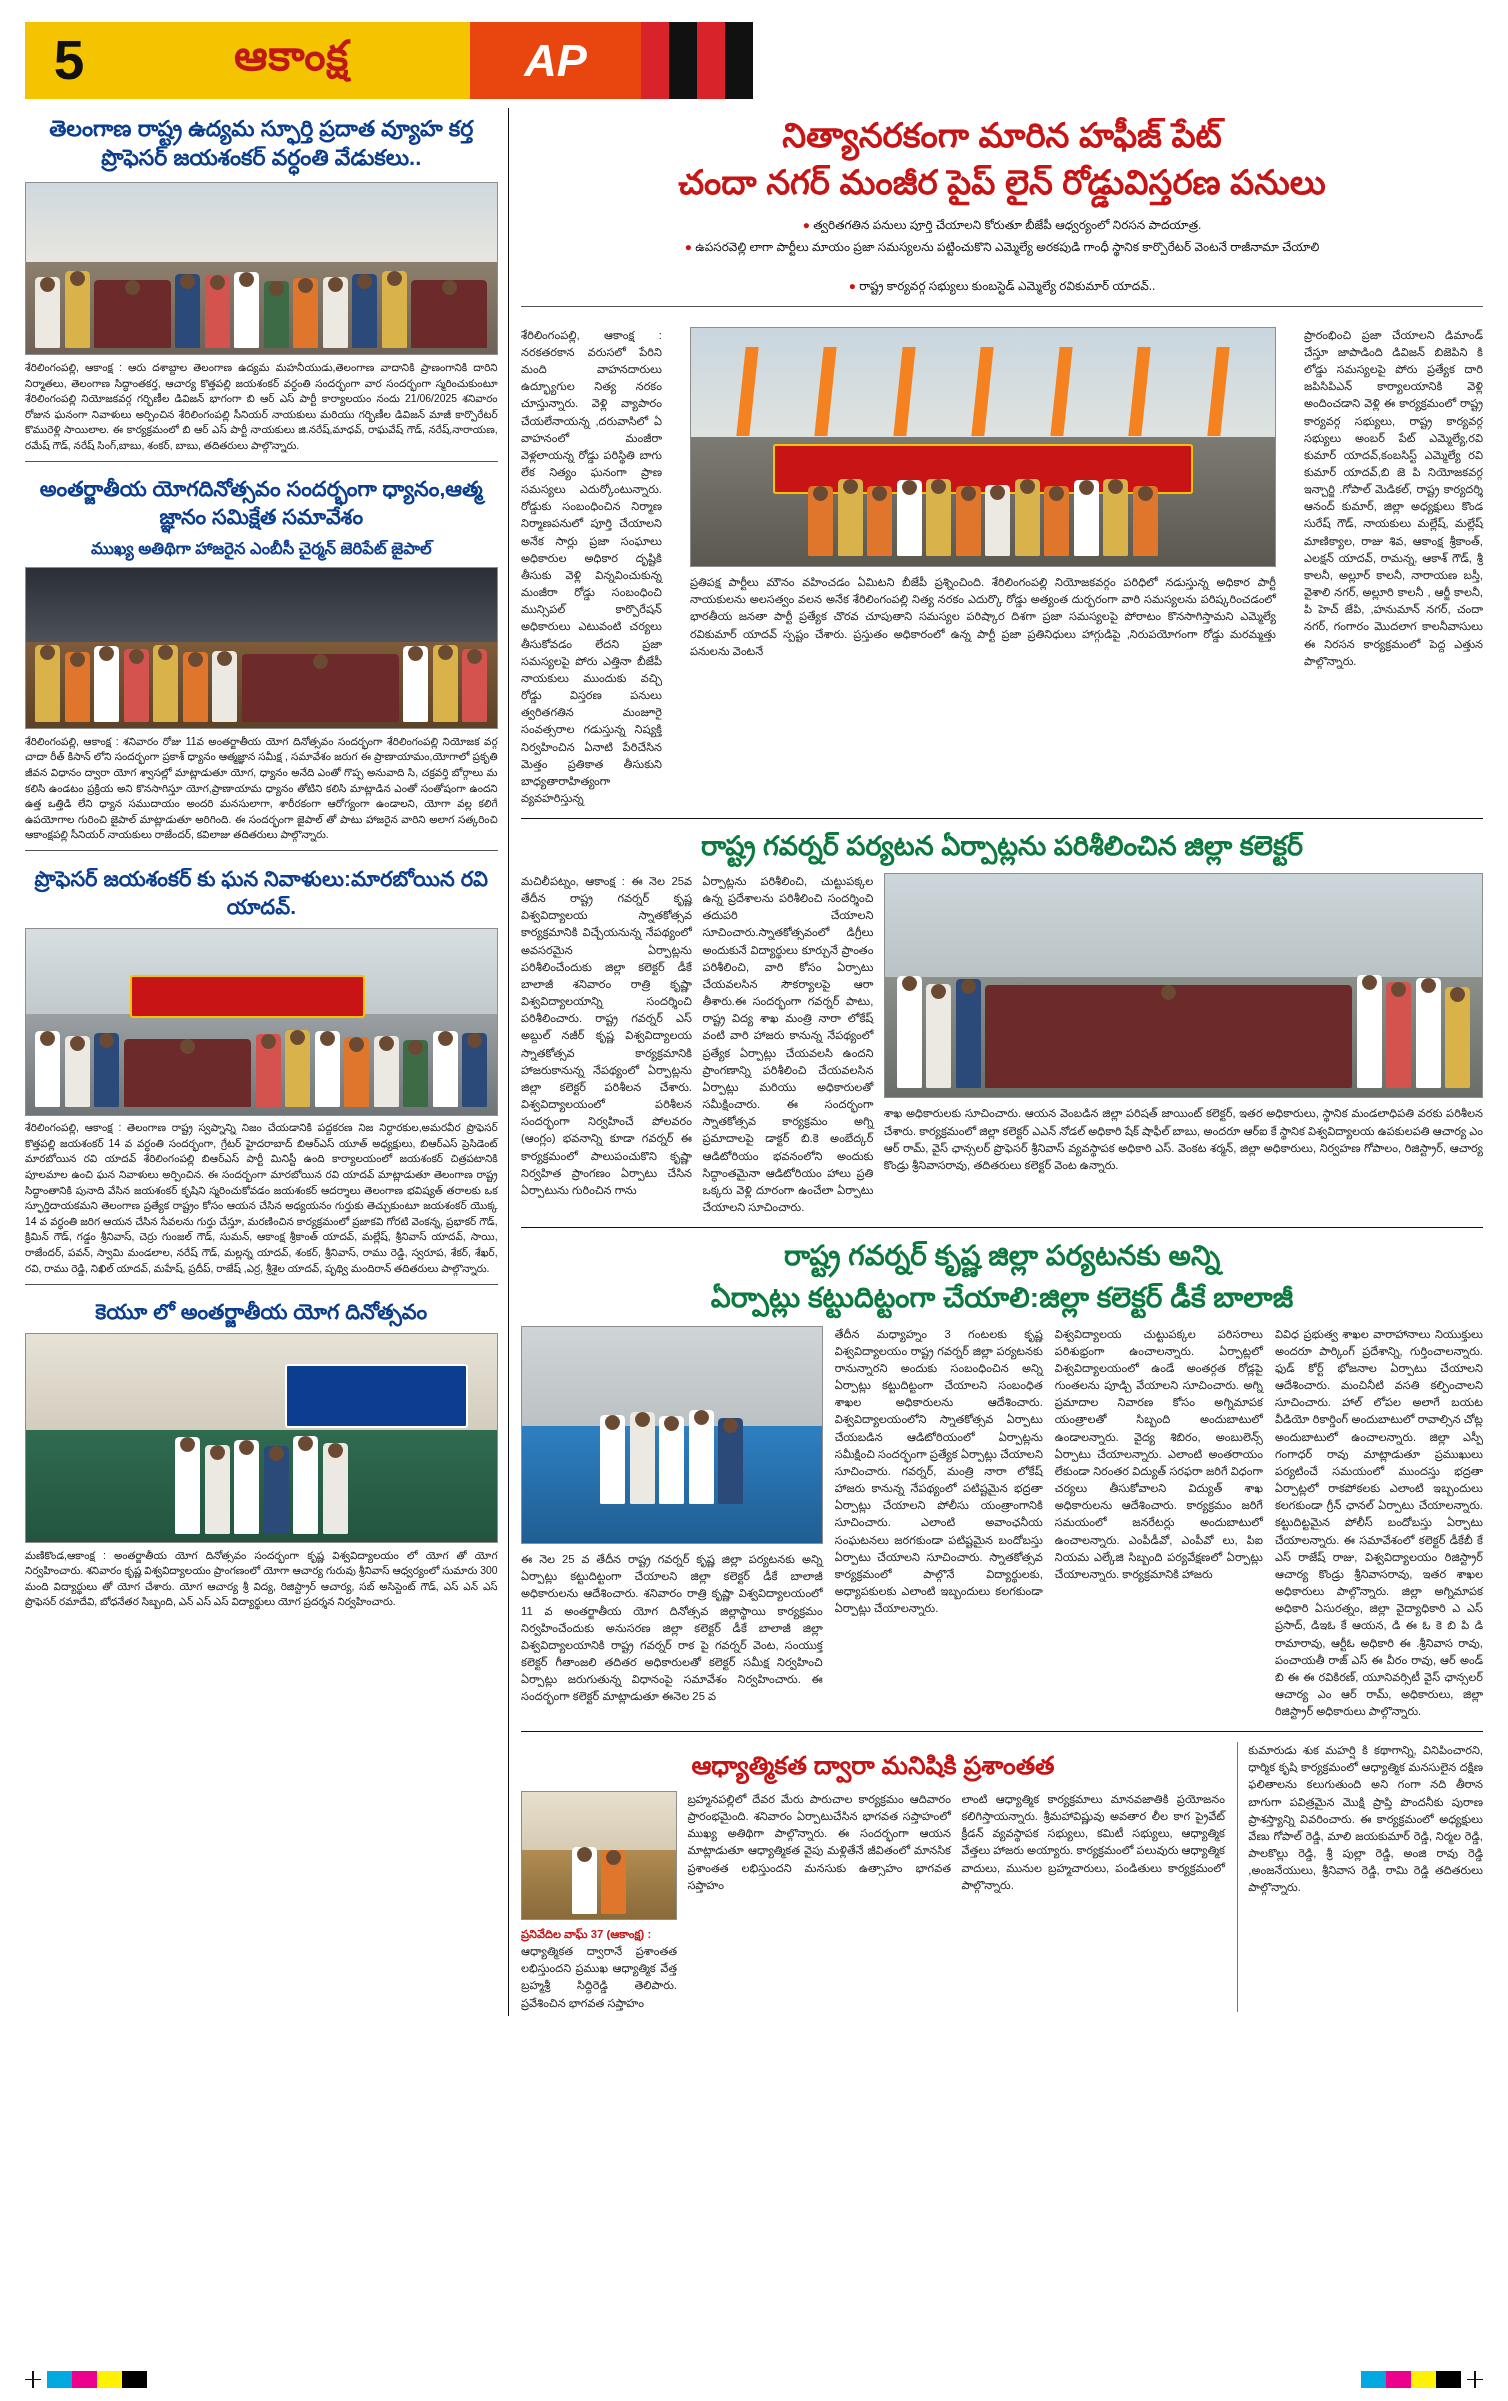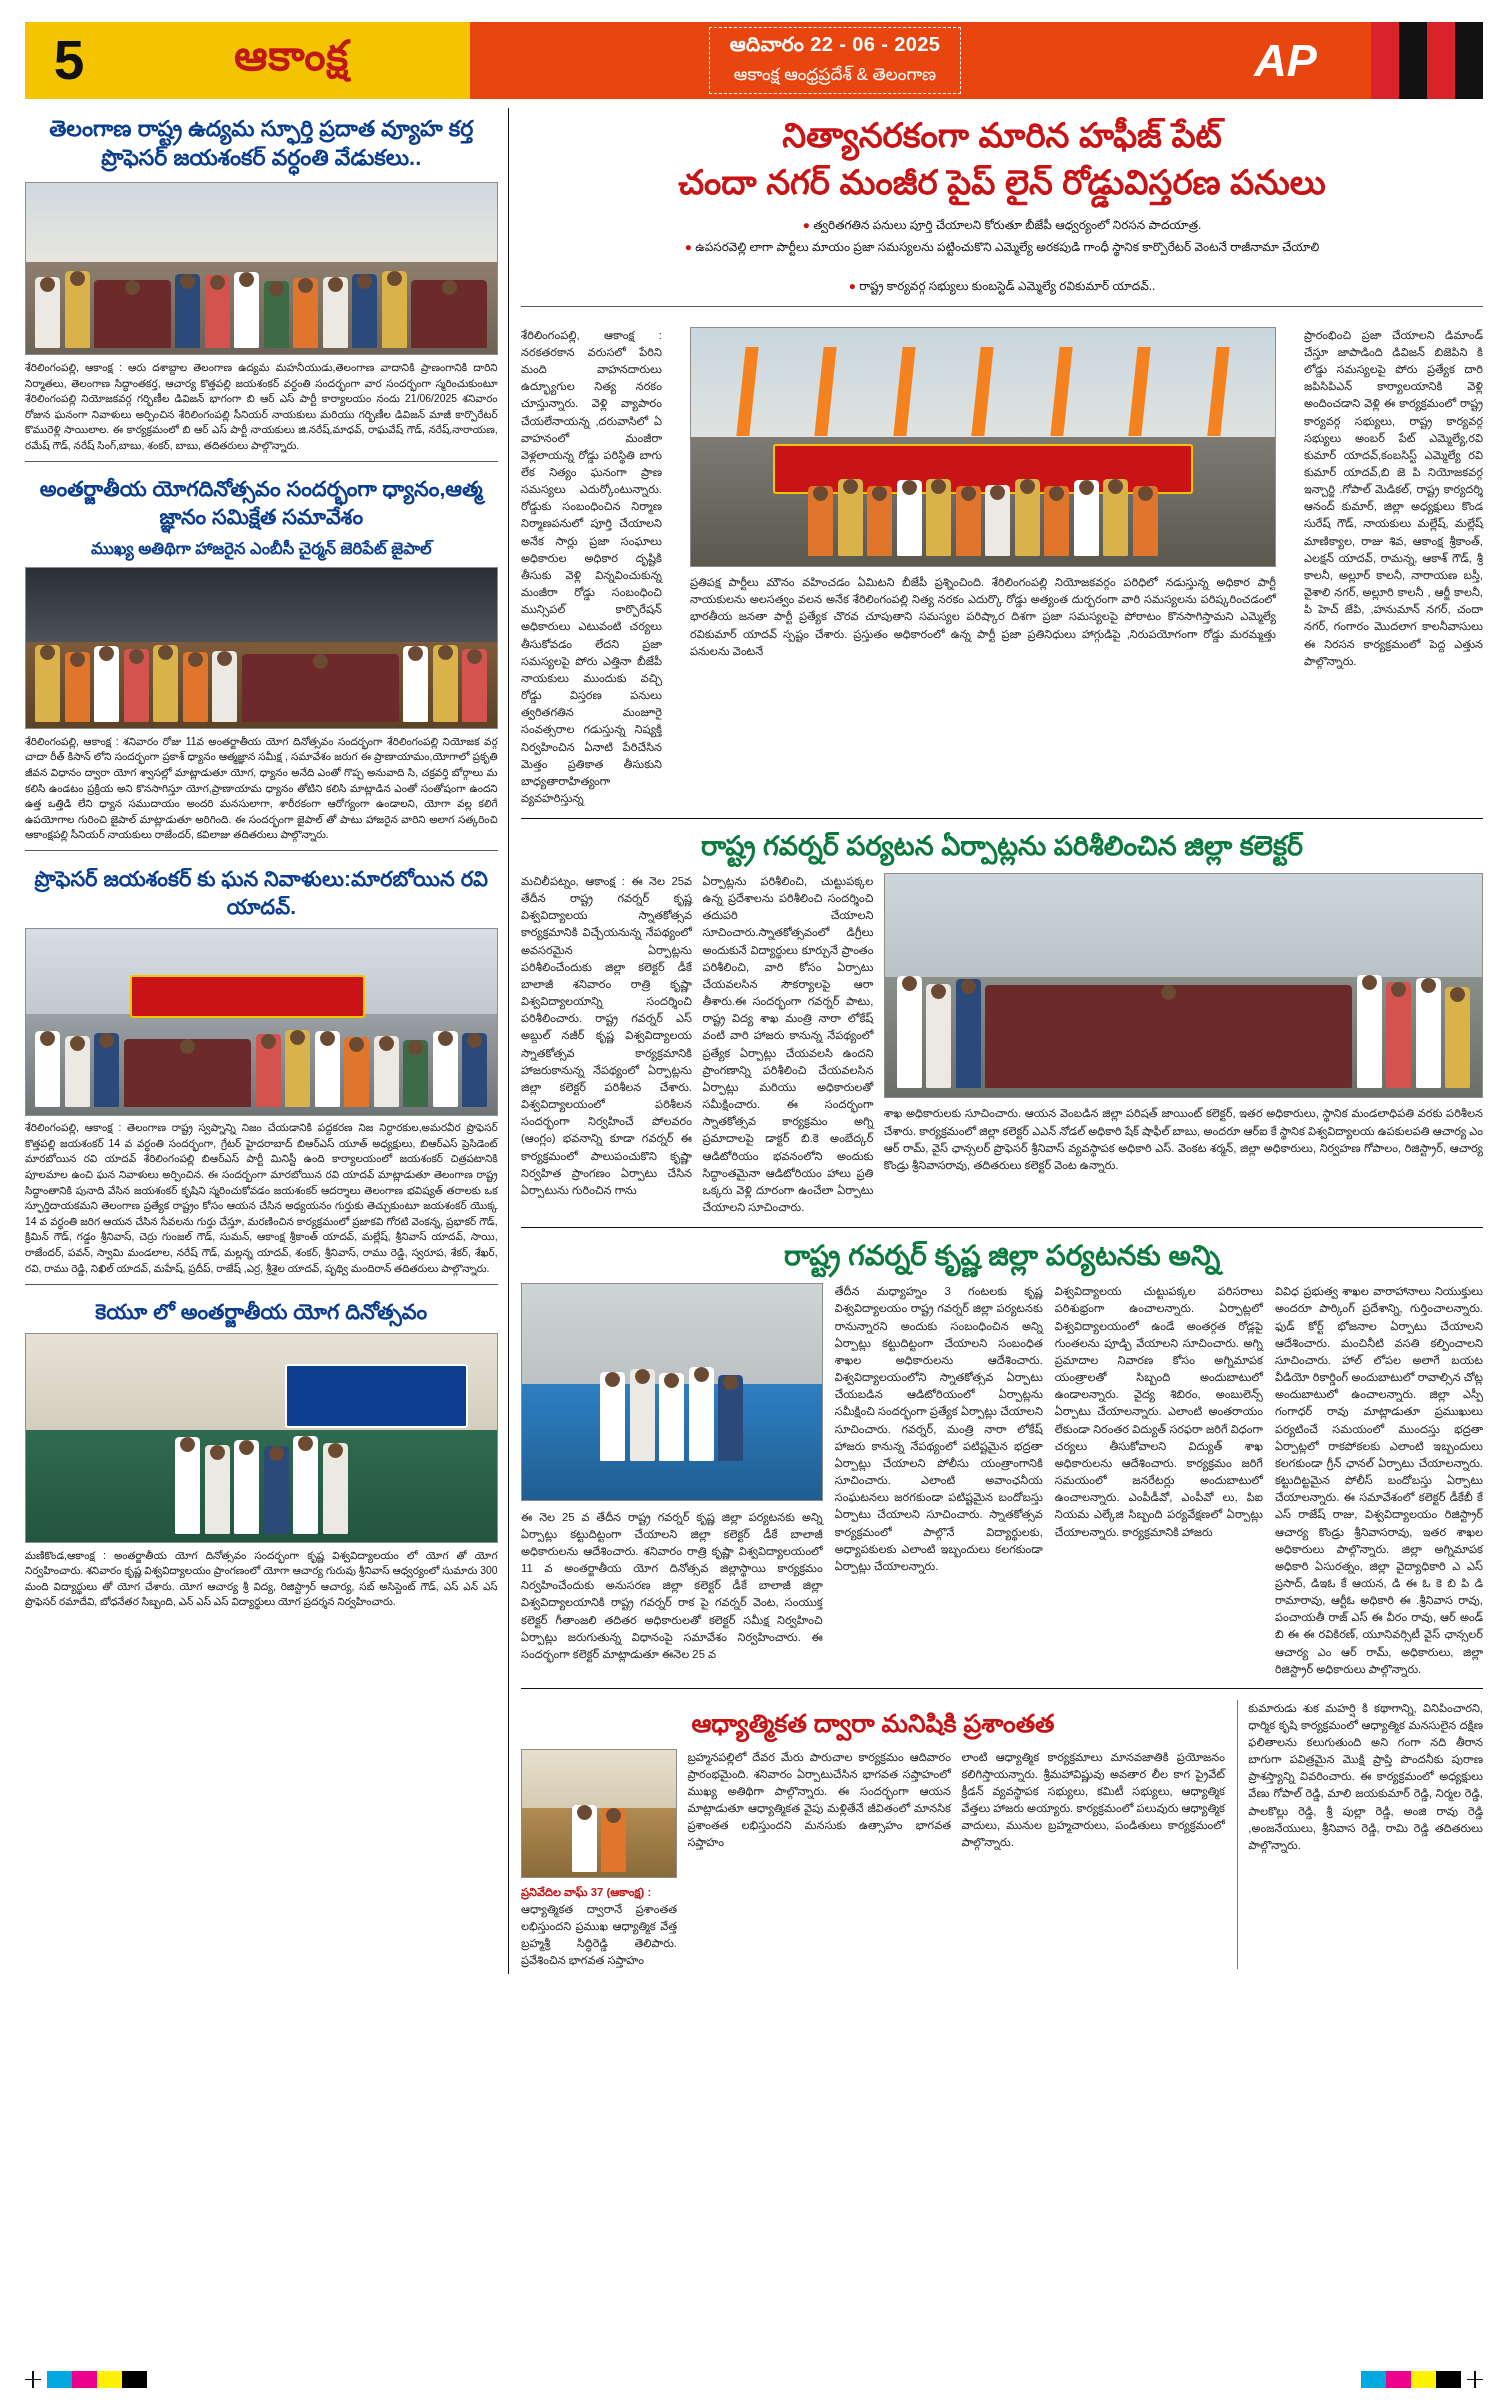--- a/index.html
+++ b/index.html
@@ -97,26 +97,20 @@
 <body>
 
 <div class="page">
 
   <div class="masthead">
     <div class="mh-page">
       <span>5</span>
     </div>
     <div class="mh-logo">
       <span>ఆకాంక్ష</span>
-    </div>
-    <div class="mh-date">
-      <div class="box">
-        <div class="d1">ఆదివారం 22 - 06 - 2025</div>
-        <div class="d2">ఆకాంక్ష ఆంధ్రప్రదేశ్ &amp; తెలంగాణ</div>
-      </div>
     </div>
     <div class="mh-ap">
       <span>AP</span>
     </div>
     <div class="mh-flag">
       <i class="s1"></i>
         <i class="s2"></i>
         <i class="s3"></i>
         <i class="s4"></i>
     </div>
@@ -302,20 +296,21 @@
             </div>
             <div class="tx" style="margin-top:7.4px;">శాఖ అధికారులకు సూచించారు. ఆయన వెంబడిన జిల్లా పరిషత్ జాయింట్ కలెక్టర్, ఇతర అధికారులు, స్థానిక మండలాధిపతి వరకు పరిశీలన చేశారు. కార్యక్రమంలో జిల్లా కలెక్టర్ ఎఎన్ నోడల్ అధికారి షేక్ షాఫీల్ బాబు, అందరూ ఆర్ఐ కే స్థానిక విశ్వవిద్యాలయ ఉపకులపతి ఆచార్య ఎం ఆర్ రామ్, వైస్ ఛాన్సలర్ ప్రొఫెసర్ శ్రీనివాస్ వ్యవస్థాపక అధికారి ఎస్. వెంకట శర్మన్, జిల్లా అధికారులు, నిర్వహణ గోపాలం, రిజిస్ట్రార్, ఆచార్య కొండ్రు శ్రీనివాసరావు, తదితరులు కలెక్టర్ వెంట ఉన్నారు.</div>
           </div>
         </div>
       </div>
 
       <hr class="rule">
 
       <div class="art">
         <div class="hl-green h-band" style="font-size:28px;">రాష్ట్ర గవర్నర్ కృష్ణ జిల్లా పర్యటనకు అన్ని</div>
+        <div class="hl-green h-band" style="font-size:28px;margin-top:-3px;">ఏర్పాట్లు కట్టుదిట్టంగా చేయాలి:జిల్లా కలెక్టర్ డీకే బాలాజీ</div>
         <div class="cols3" style="gap:12px;">
           <div class="c" style="flex:1.45;">
             <div class="photo" style="height:216px">
               <div class="ph-sky" style="background:linear-gradient(#cfd4d6,#bcc2c4)"></div>
               <div class="ph-ground" style="background:linear-gradient(#2e7fc2,#1f5e92)"></div>
               <div class="ppl" style="bottom:18%;">
                 <i class="p g" style="height:89px"></i>
                   <i class="p a" style="height:92px"></i>
                 <i class="p g" style="height:88px"></i>
                   <i class="p g" style="height:94px"></i>

